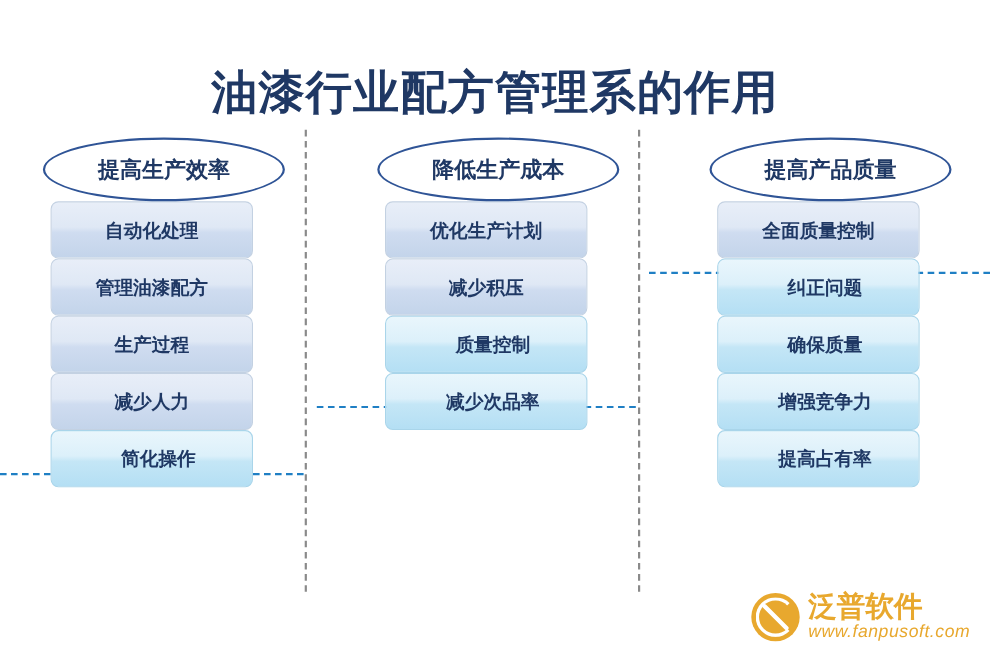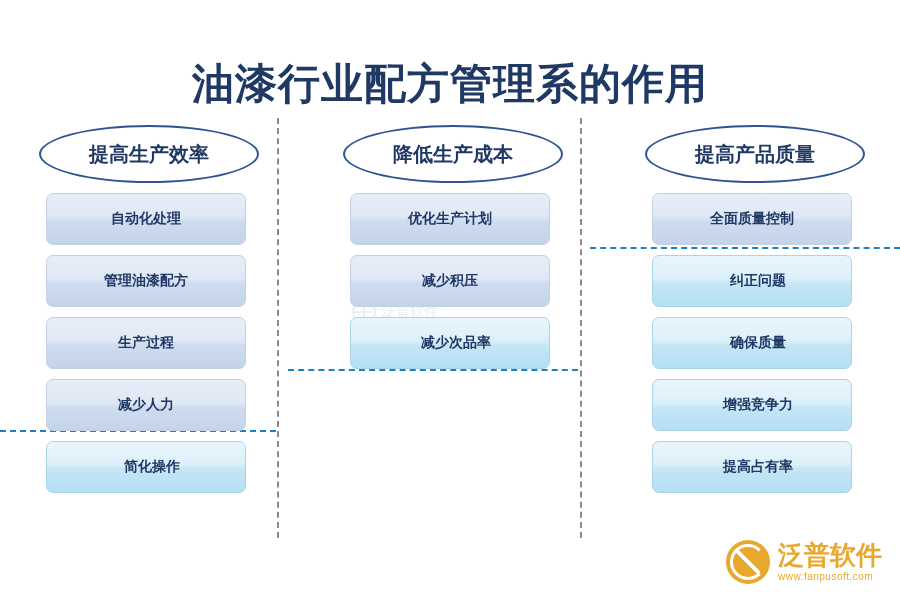--- a/index.html
+++ b/index.html
@@ -76,30 +76,30 @@
     color: #1f3864;
     font-family: "Liberation Serif", serif;
     white-space: nowrap;
     z-index: 5;
     text-align: center;
   }
 
   
   .box {
     position: relative;
-    width: 200px;
+    width: 184px;
     height: 52px;
-    margin-top: 10px;
+    margin-top: 0;
     border: 1px solid #b9cfe4;
     border-radius: 7px;
     box-sizing: border-box;
     display: flex;
     align-items: center;
     justify-content: center;
-    font-size: 14px;
+    font-size: 17px;
     font-weight: bold;
     color: #1f3864;
     font-family: "Liberation Serif", serif;
     white-space: nowrap;
     z-index: 3;
   }
   
   .box.t1 {
     background: linear-gradient(to bottom, #e8eef8 0%, #dfe8f5 45%, #cfdcf0 55%, #c3d4ea 100%);
     border-color: #c3d1e2;
@@ -204,24 +204,25 @@
     line-height: 1.1;
   }
   .logo-cn {
     font-size: 26px;
     font-weight: bold;
     color: #e8a82e;
     font-family: "Liberation Serif", serif;
     white-space: nowrap;
   }
   .logo-url {
-    font-size: 10px;
+    font-size: 16px;
     color: #e8a82e;
     letter-spacing: 0.5px;
     white-space: nowrap;
+    font-style: italic;
   }
 </style>
 </head>
 <body>
 
 <div id="canvas">
 
   <div class="title">油漆行业配方管理系的作用</div>
 
   <div class="vdash" style="left:277px;"></div>
@@ -242,20 +243,21 @@
     <div class="box t1">管理油漆配方</div>
     <div class="box t1">生产过程</div>
     <div class="box t1">减少人力</div>
     <div class="box t2">简化操作</div>
   </div>
 
   <div class="column col-2">
     <div class="ellipse">降低生产成本</div>
     <div class="box t1">优化生产计划</div>
     <div class="box t1">减少积压</div>
+    <div class="box t2">质量控制</div>
     <div class="box t2">减少次品率</div>
   </div>
 
   <div class="column col-3">
     <div class="ellipse">提高产品质量</div>
     <div class="box t1">全面质量控制</div>
     <div class="box t2">纠正问题</div>
     <div class="box t2">确保质量</div>
     <div class="box t2">增强竞争力</div>
     <div class="box t2">提高占有率</div>

